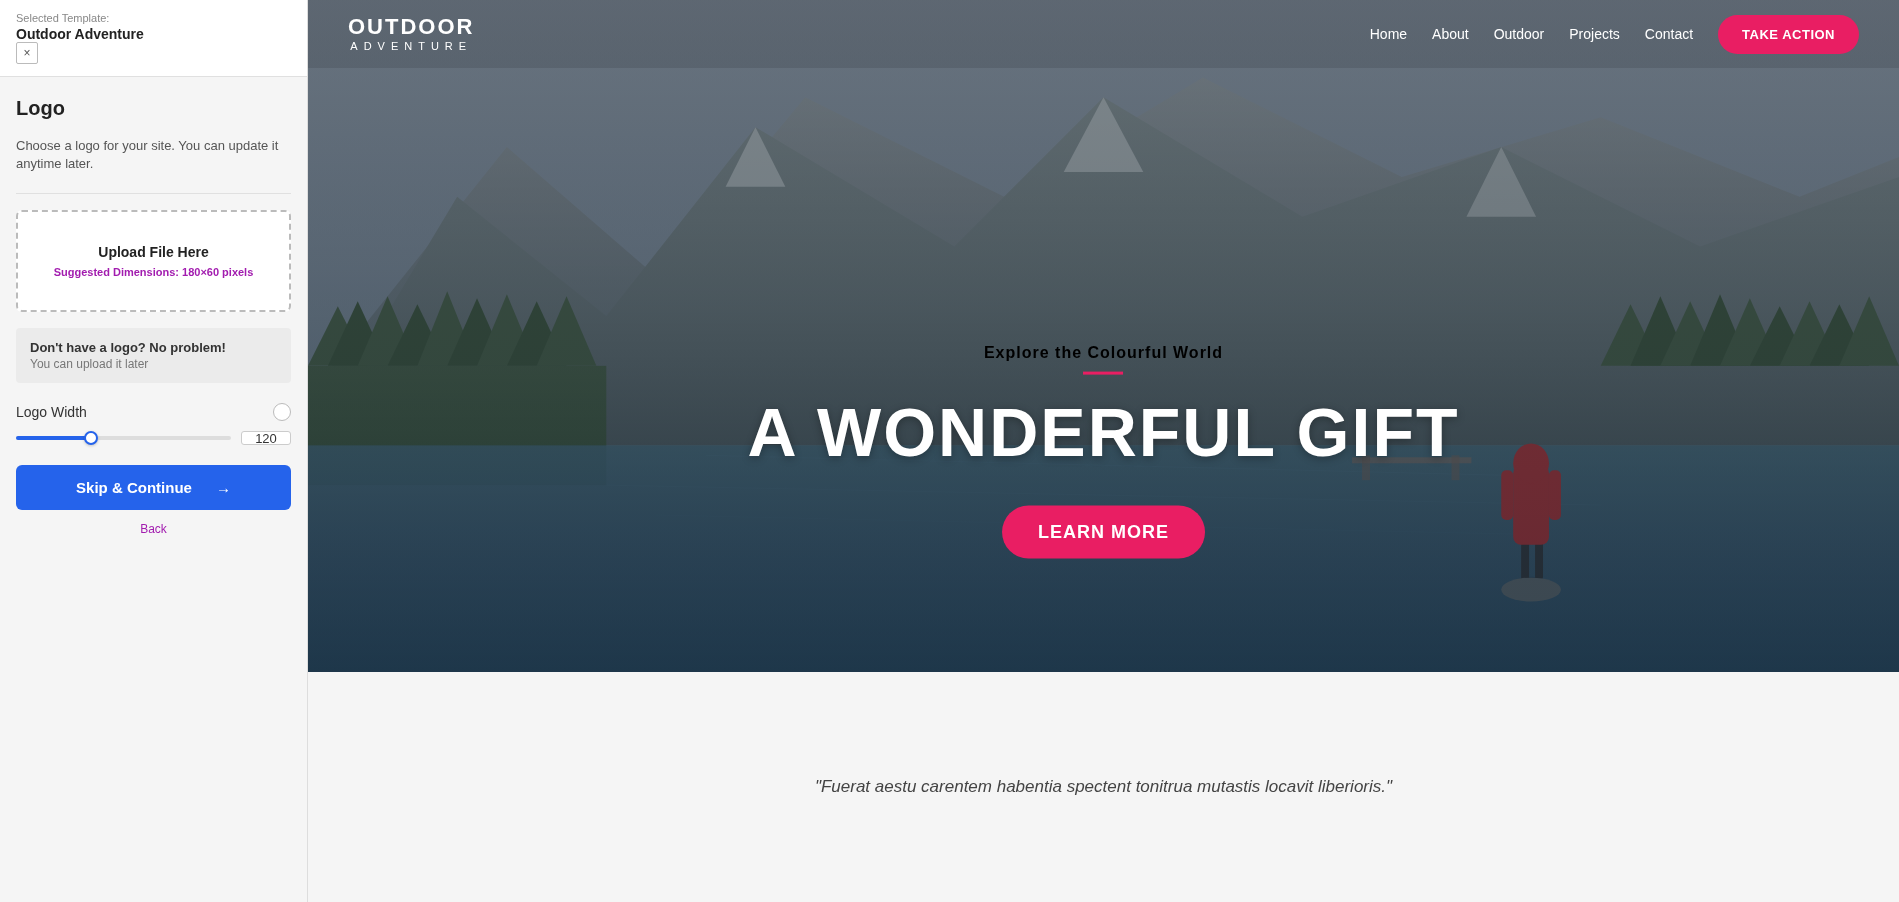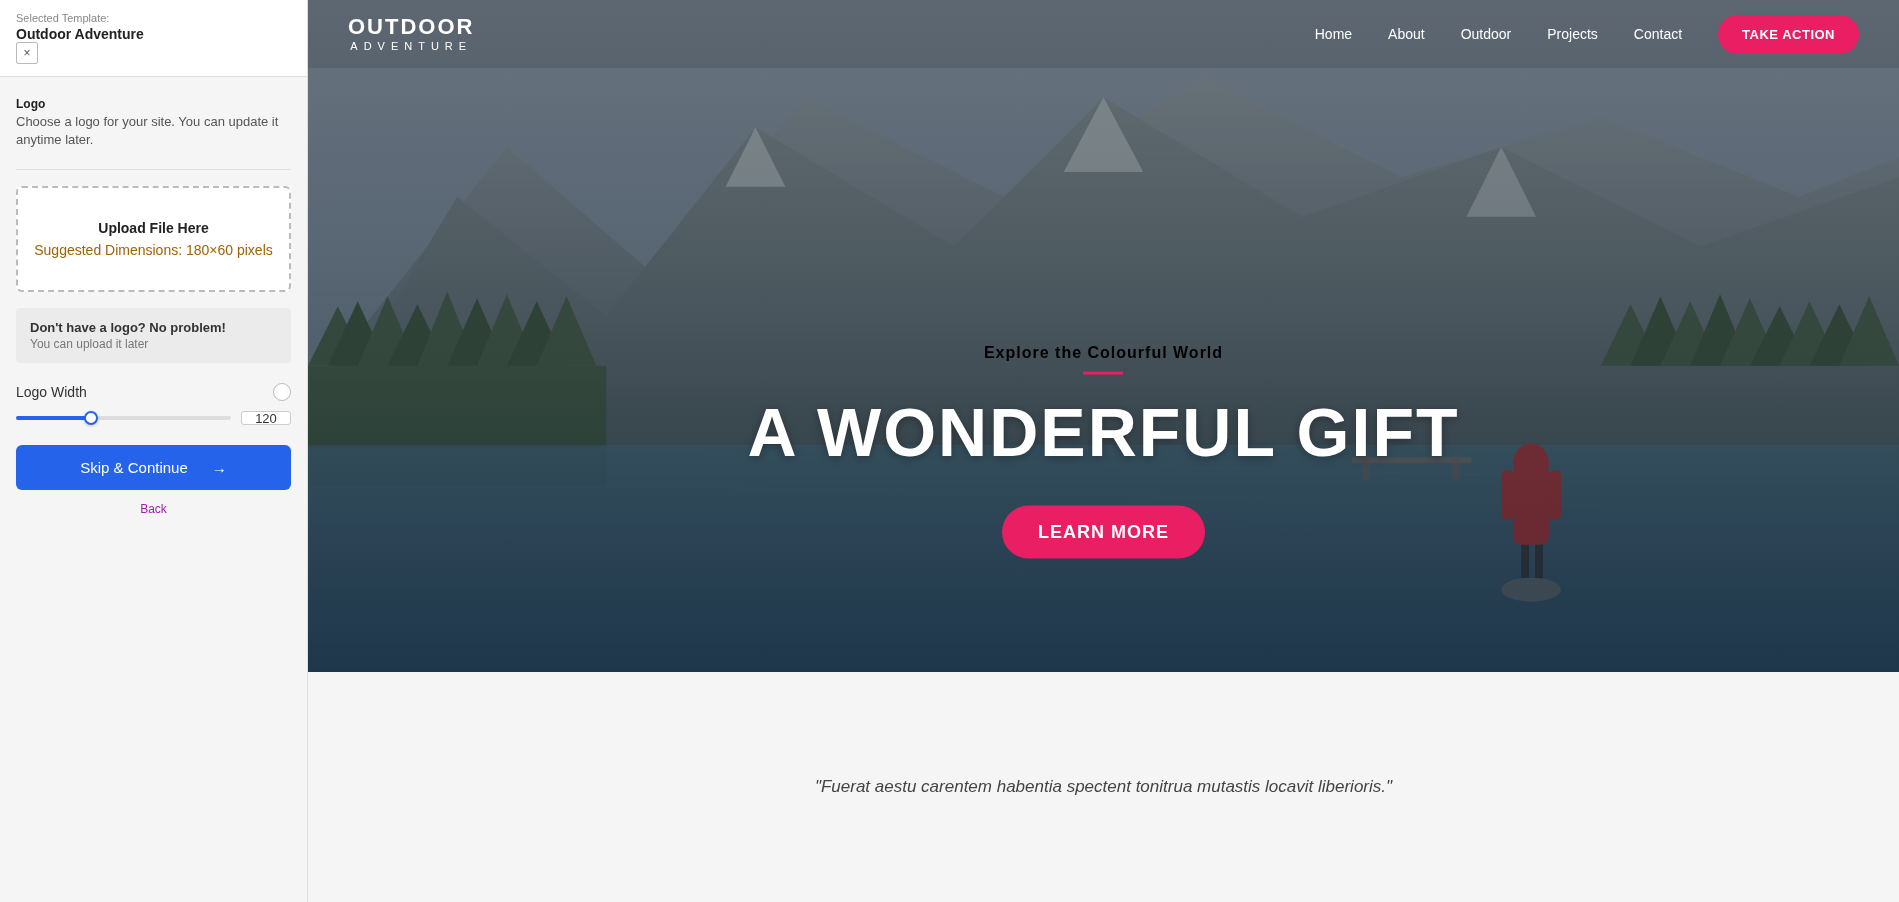--- a/index.html
+++ b/index.html
@@ -53,24 +53,24 @@
       color: #555;
       border-radius: 2px;
     }
 
     .panel-body {
       padding: 20px 16px;
       flex: 1;
     }
 
     .section-title {
-      font-size: 12px;
+      font-size: 20px;
       font-weight: 600;
       color: #222;
-      margin-bottom: 2px;
+      margin-bottom: 17px;
     }
     .section-desc {
       font-size: 13px;
       color: #555;
       margin-bottom: 20px;
       line-height: 1.4;
     }
 
     .divider {
       height: 1px;
@@ -87,22 +87,23 @@
       cursor: pointer;
       margin-bottom: 16px;
     }
     .upload-box-title {
       font-size: 14px;
       font-weight: 600;
       color: #222;
       margin-bottom: 6px;
     }
     .upload-box-sub {
-      font-size: 14px;
-      color: #a16207;
+      font-size: 11px;
+      color: #a21caf;
+      font-weight: bold;
     }
 
     .no-logo-box {
       background: #ebebeb;
       border-radius: 4px;
       padding: 12px 14px;
       margin-bottom: 20px;
     }
     .no-logo-title {
       font-size: 13px;
@@ -179,21 +180,21 @@
     }
 
     .skip-btn {
       width: 100%;
       padding: 14px;
       background: #2563eb;
       color: #fff;
       border: none;
       border-radius: 6px;
       font-size: 15px;
-      font-weight: 400;
+      font-weight: 700;
       cursor: pointer;
       display: flex;
       align-items: center;
       justify-content: center;
       gap: 24px;
       margin-bottom: 12px;
     }
 
     .back-link {
       text-align: center;
@@ -261,21 +262,21 @@
     .brand-sub {
       font-size: 11px;
       font-weight: 400;
       color: #fff;
       letter-spacing: 6px;
       margin-top: 2px;
     }
     .nav-links {
       display: flex;
       align-items: center;
-      gap: 36px;
+      gap: 25px;
     }
     .nav-link {
       font-size: 14px;
       color: #fff;
       text-decoration: none;
       font-weight: 400;
       cursor: pointer;
     }
     .take-action-btn {
       background: #e91e63;

